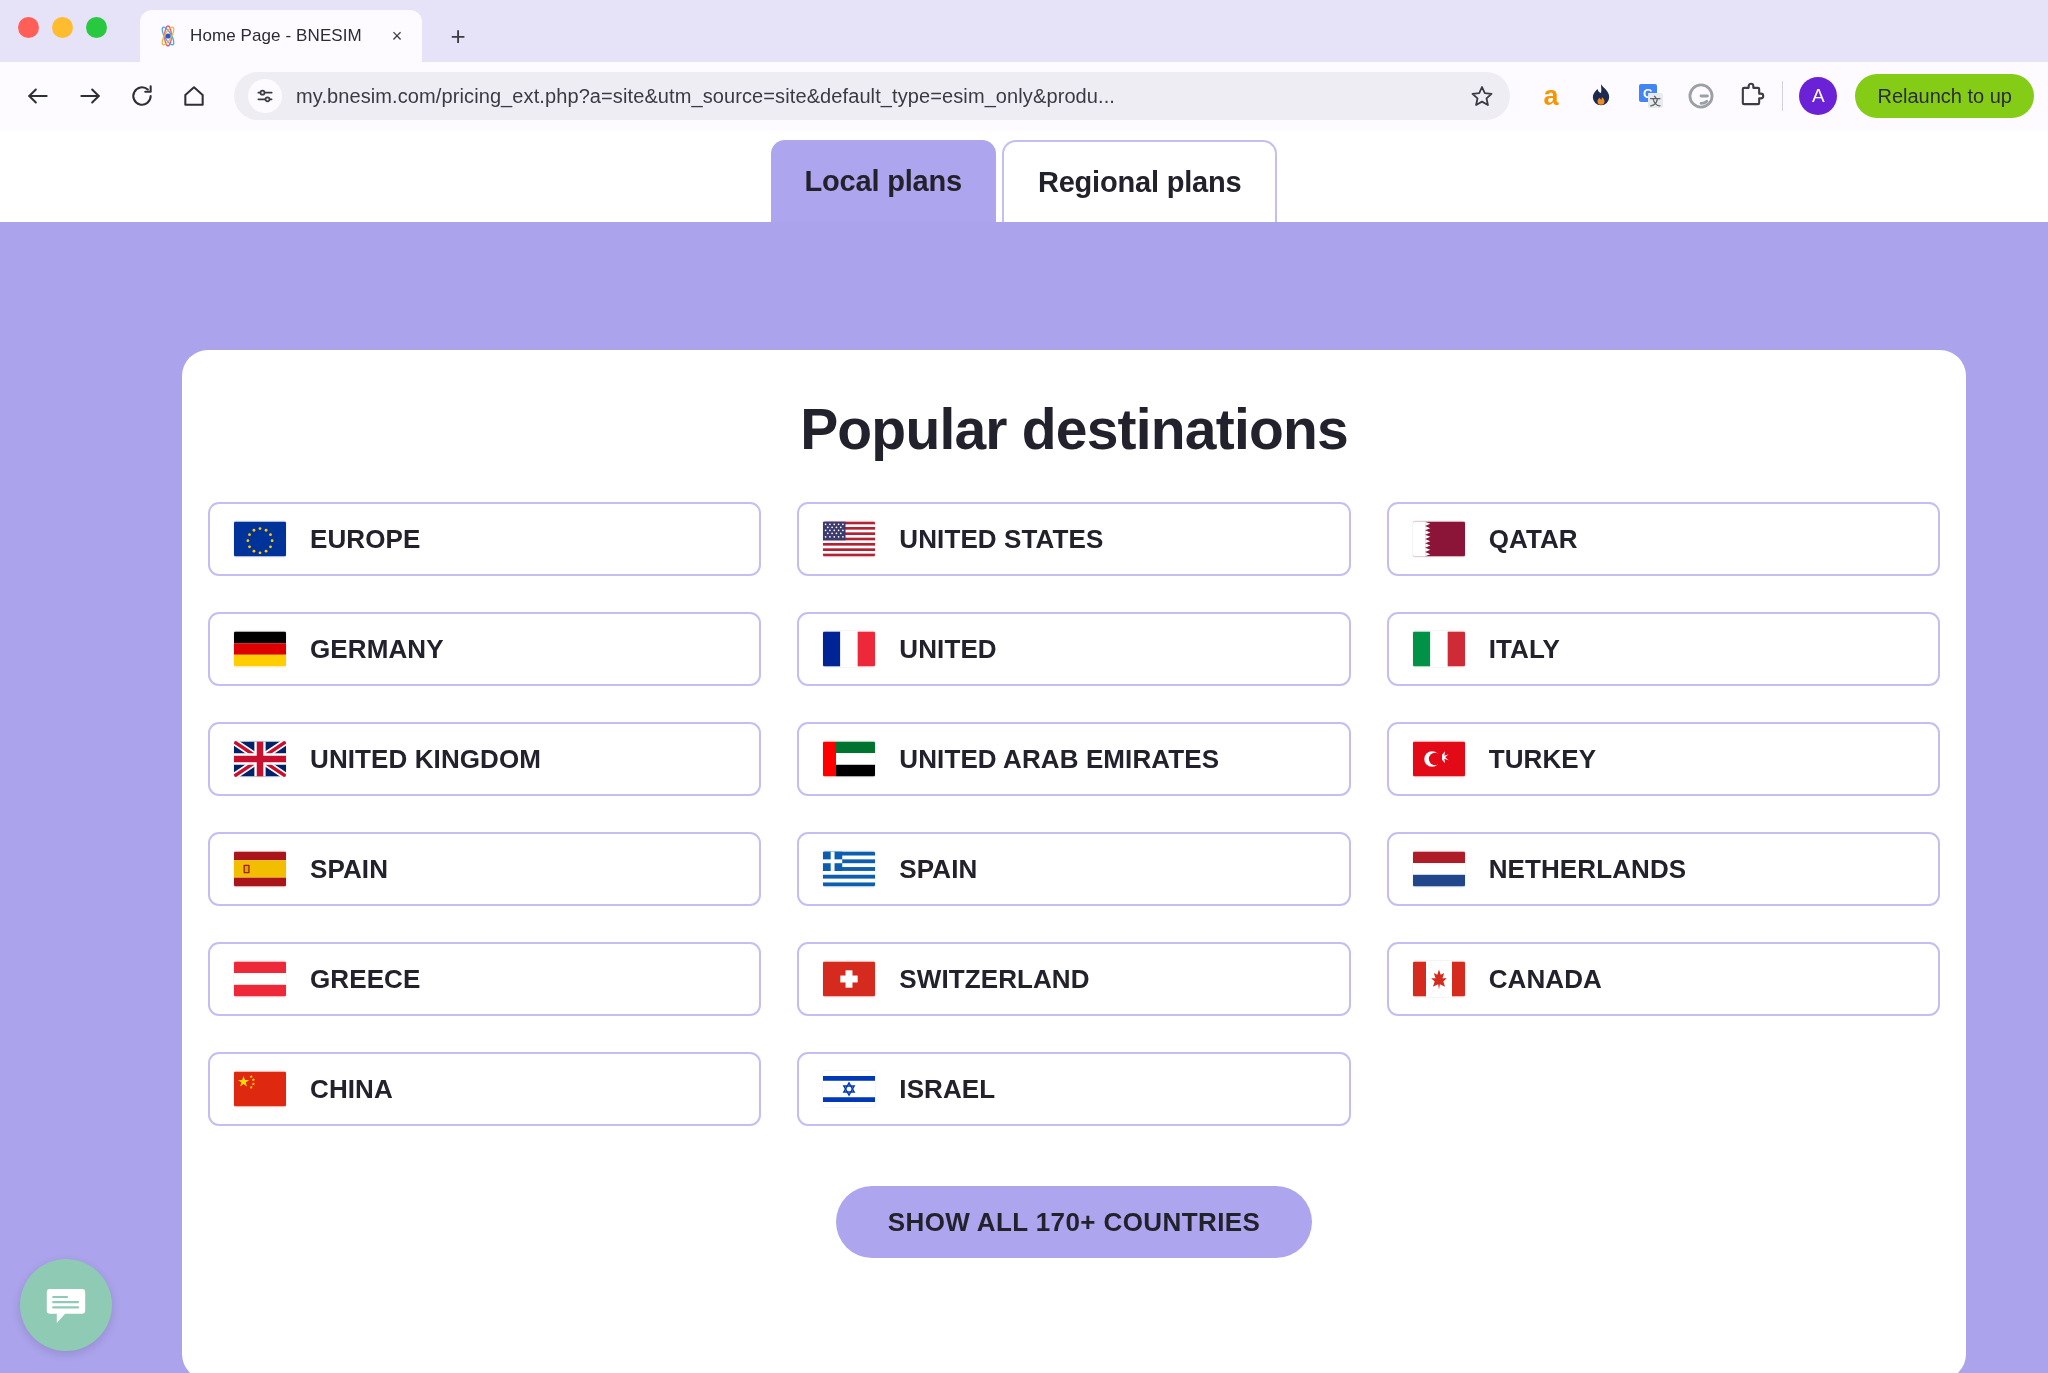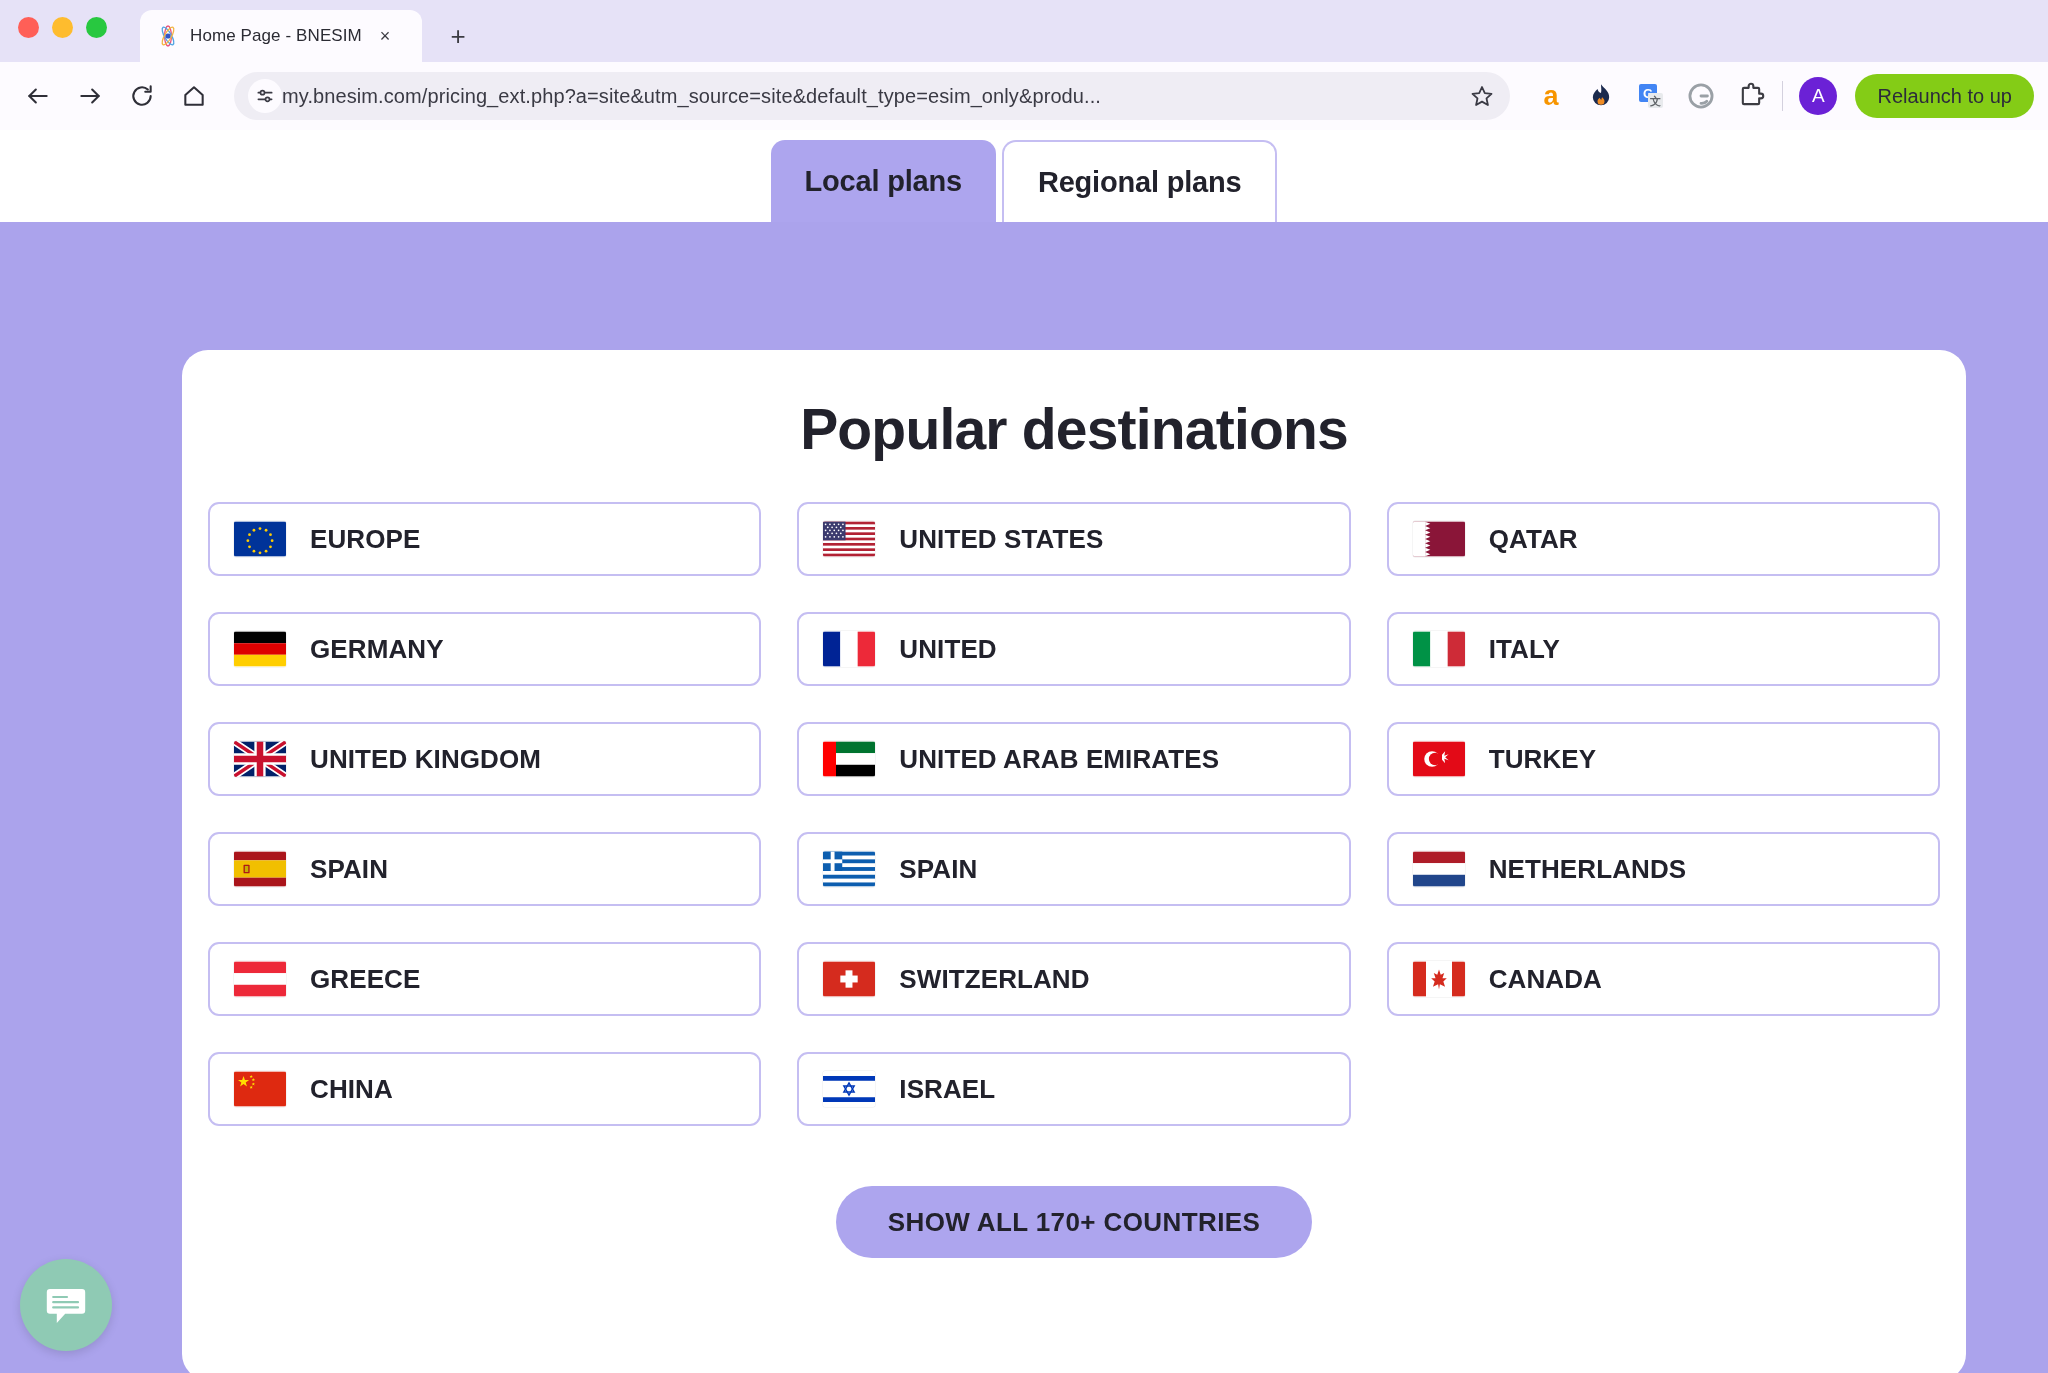--- a/index.html
+++ b/index.html
@@ -29,21 +29,21 @@
   .dot.red { background: #FF5F57; }
   .dot.yellow { background: #FEBC2E; }
   .dot.green { background: #28C840; }
 
   .tab {
     margin-left: 126px;
     width: 282px; height: 52px;
     background: #FDFBFF;
     border-radius: 12px 12px 0 0;
     display: flex; align-items: center;
-    padding: 0 24px 0 16px;
+    padding: 0 12px 0 16px;
     position: relative;
   }
   .tab-favicon {
     width: 24px; height: 24px;
     flex: 0 0 24px;
     display: flex; align-items: center; justify-content: center;
   }
   .tab-title {
     flex: 1;
     font-size: 17px;
@@ -98,20 +98,21 @@
     background: #FDFBFF;
     border-radius: 50%;
     display: flex; align-items: center; justify-content: center;
   }
   .omni-url {
     flex: 1;
     font-size: 20px;
     color: #3a3a44;
     white-space: nowrap;
     overflow: hidden;
+    margin-left: 14px;
     letter-spacing: .1px;
   }
   .omni-star {
     width: 40px; height: 40px; flex: 0 0 40px;
     display: flex; align-items: center; justify-content: center;
     color: #3a3a44;
   }
   .ext-icons { display: flex; align-items: center; gap: 16px; padding-left: 10px; }
   .ext { width: 34px; height: 34px; display: flex; align-items: center; justify-content: center; }
   .tb-sep { width: 1px; height: 30px; background: #D4D1DE; margin: 0 10px; }

